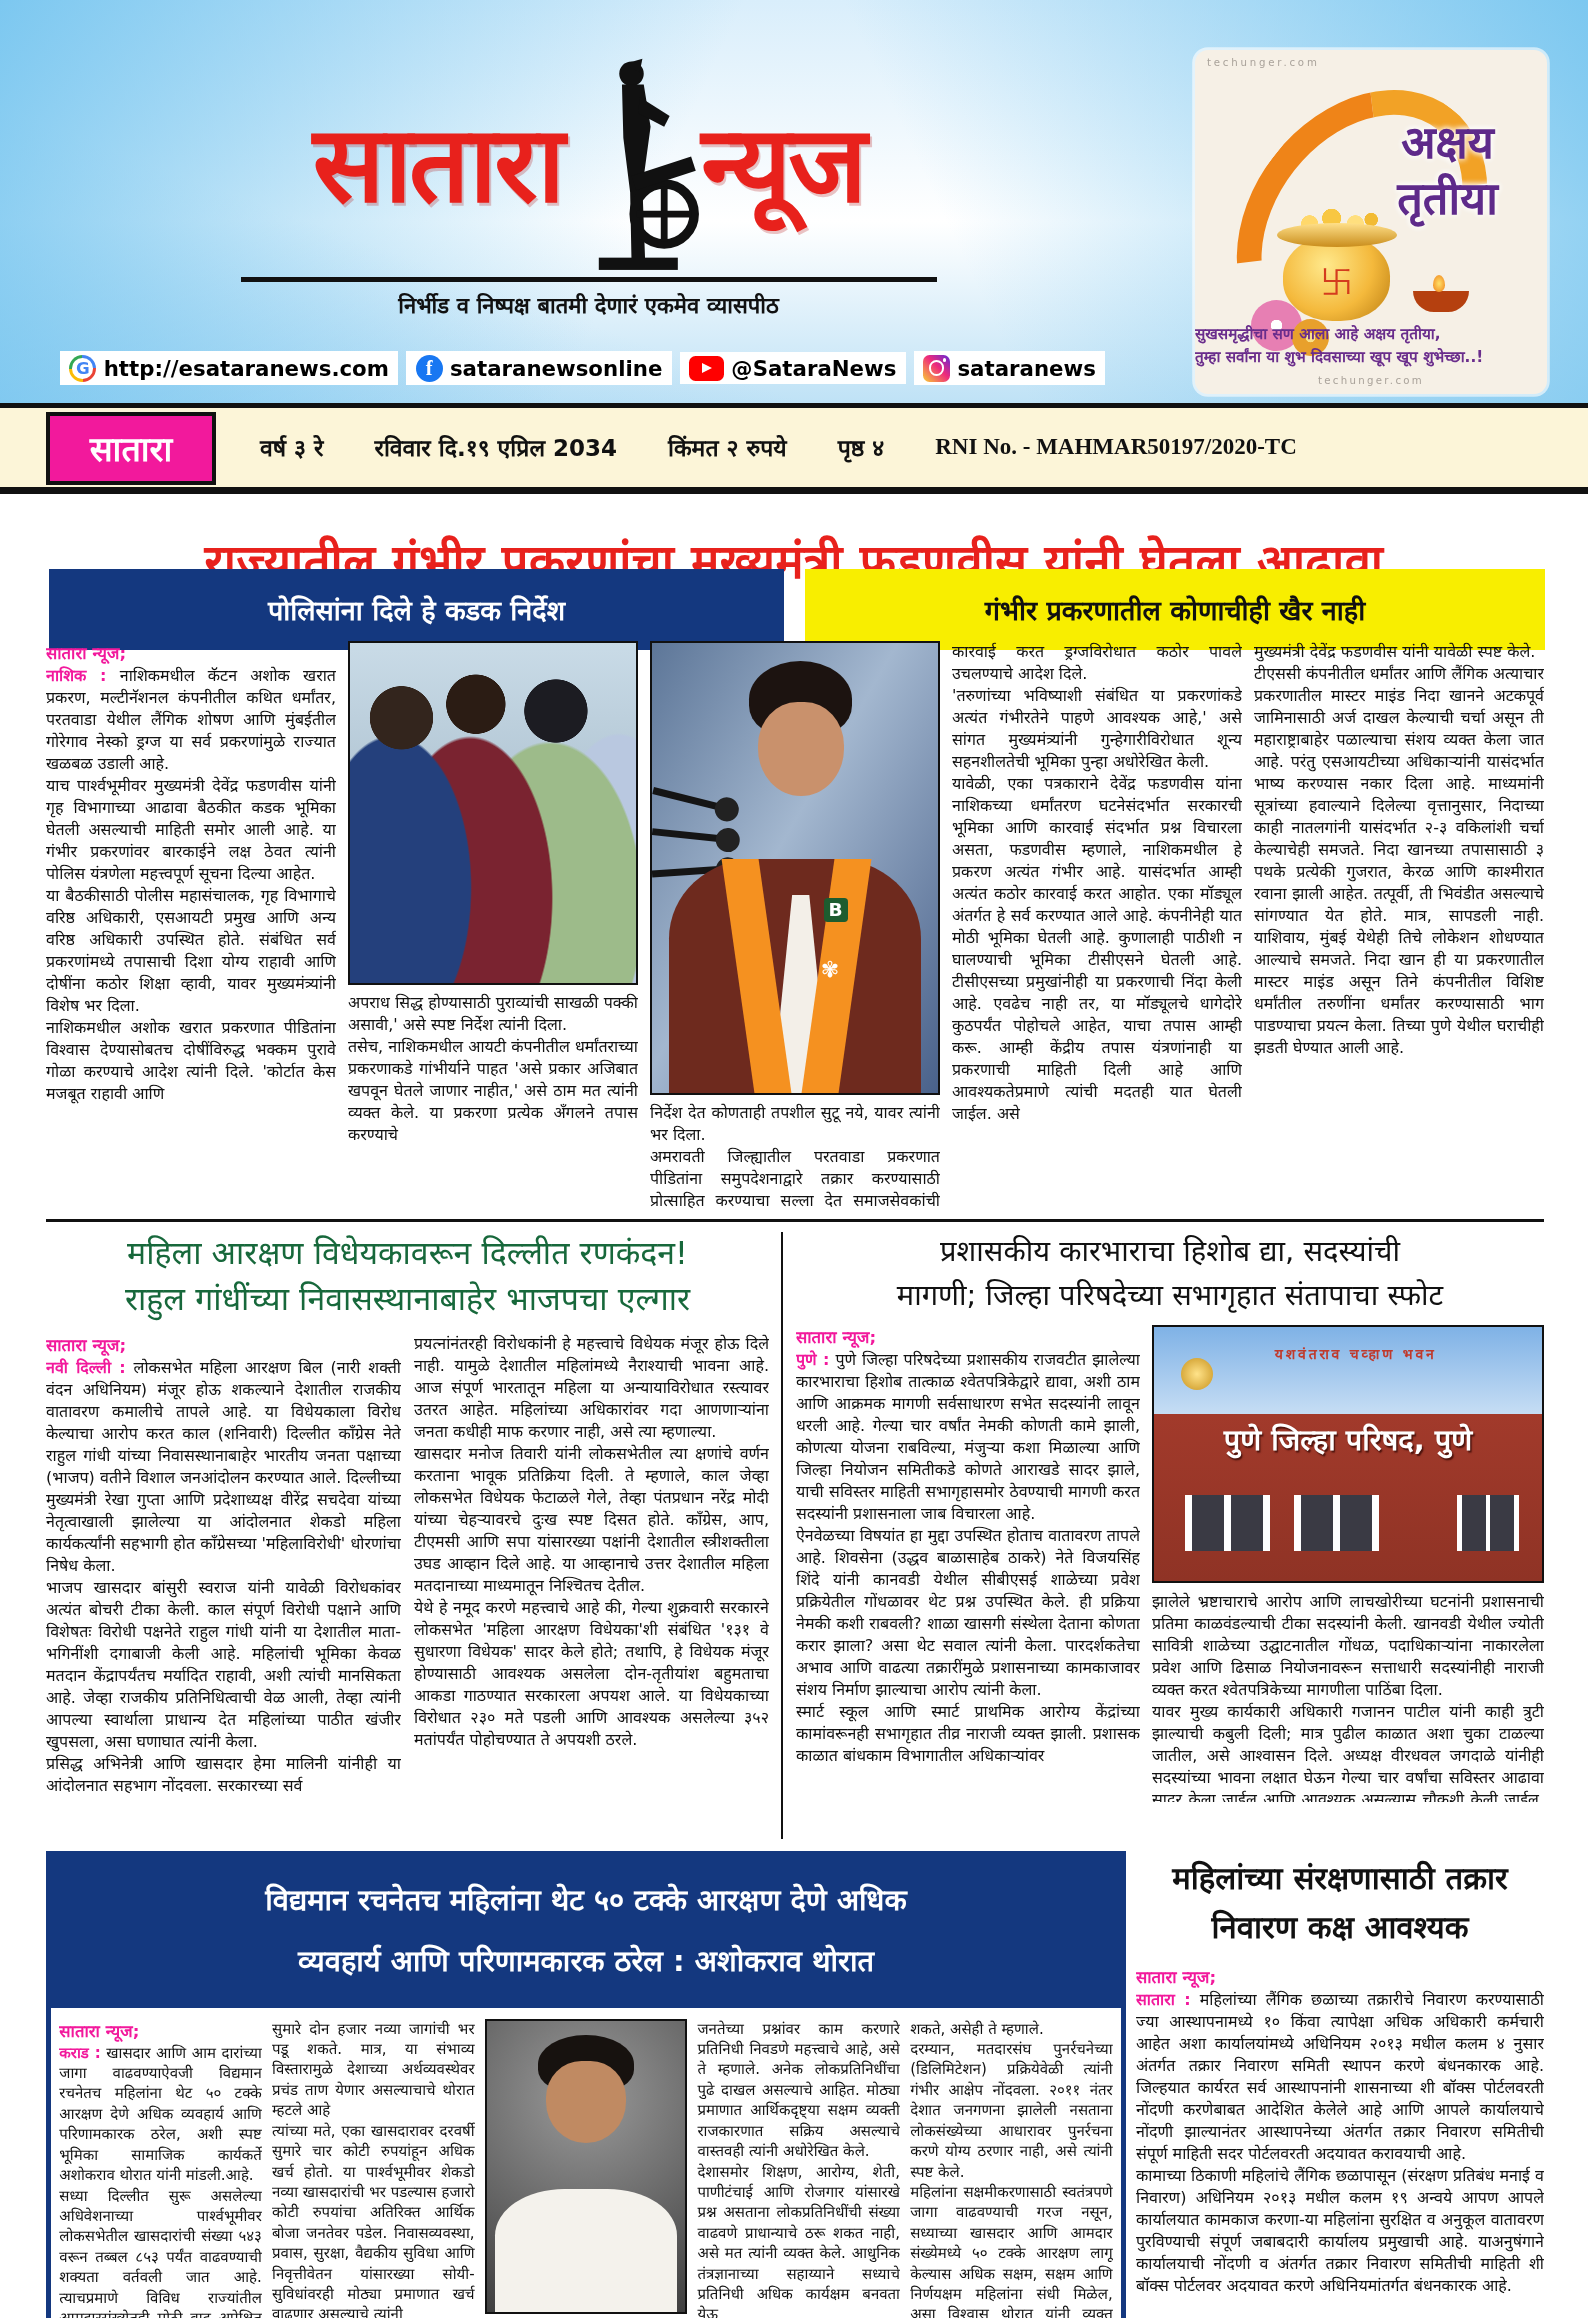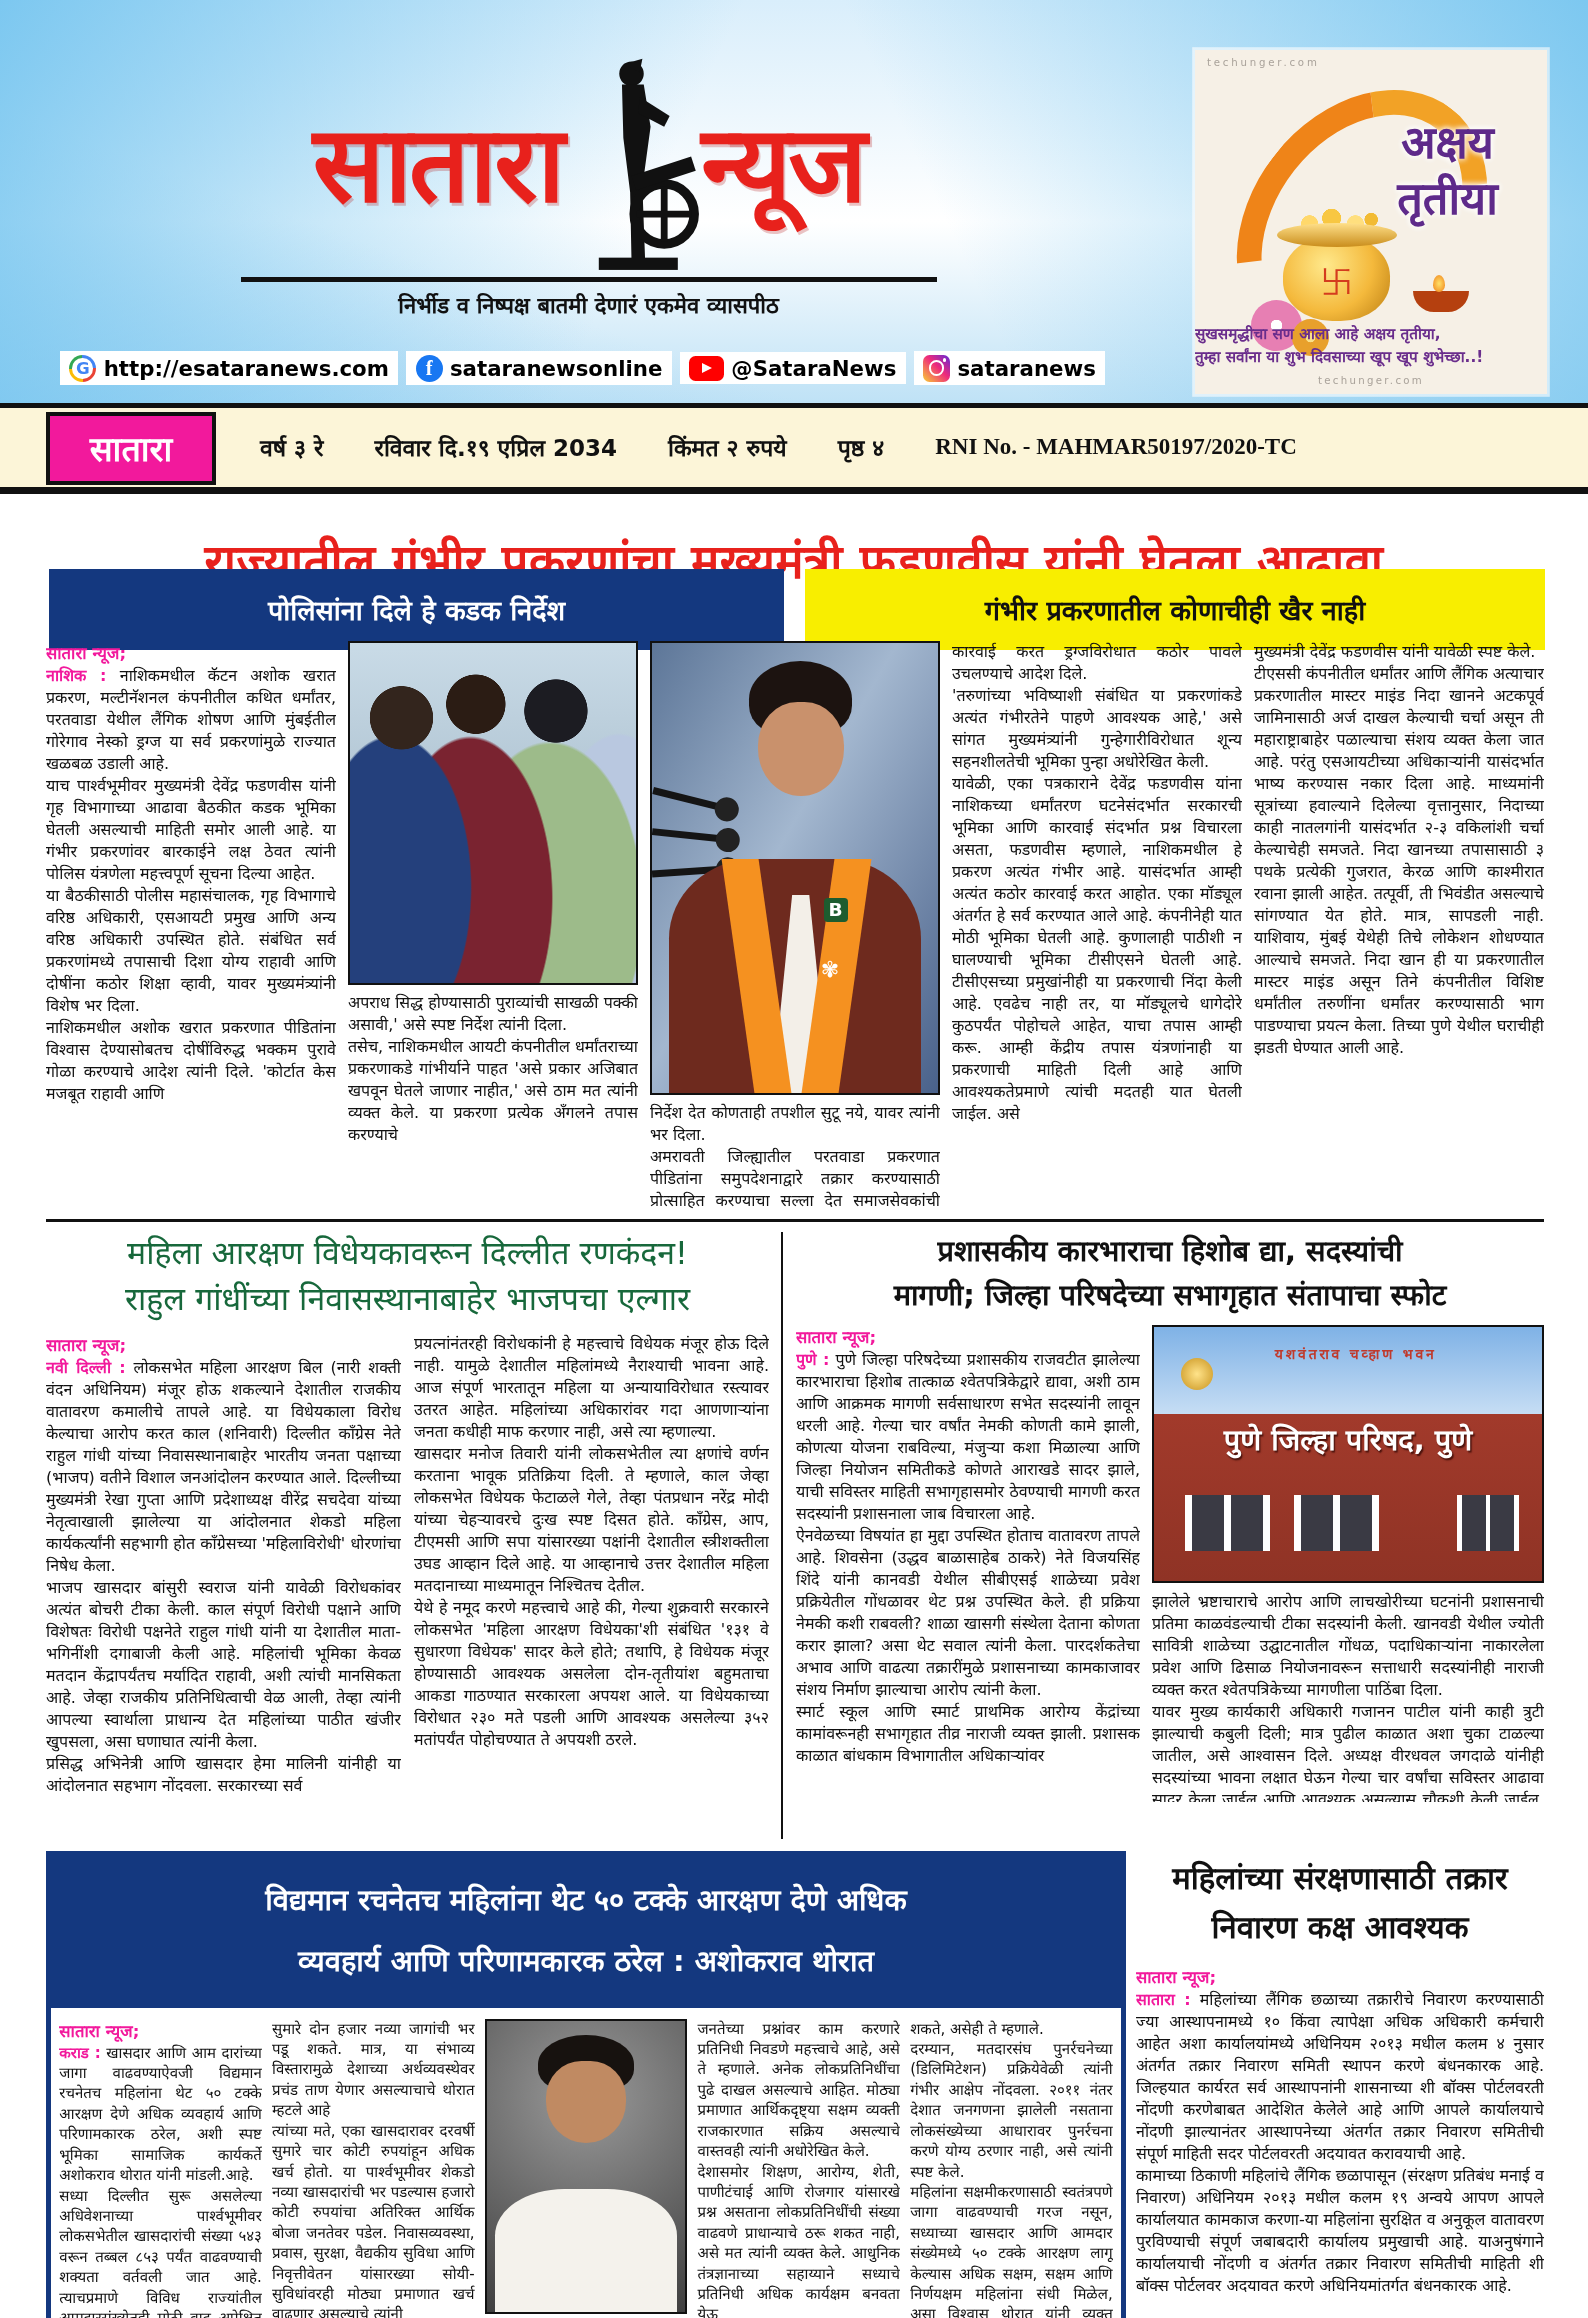--- a/index.html
+++ b/index.html
@@ -34,21 +34,21 @@
   .yt-icon{width:35px;height:25px;border-radius:6.5px;background:#f00;position:relative;}
   .yt-icon::after{content:"";position:absolute;left:13.4px;top:7px;border-left:10.2px solid #fff;
            border-top:5.6px solid transparent;border-bottom:5.6px solid transparent;}
   .ig-icon{width:27px;height:27px;border-radius:6.5px;
            background:linear-gradient(45deg,#f9ce34,#ee2a7b 55%,#6228d7);position:relative;}
   .ig-icon::after{content:"";position:absolute;inset:5.6px;border:2.3px solid #fff;border-radius:50%;}
   .ig-icon::before{content:"";position:absolute;right:3.7px;top:3.7px;width:3.2px;height:3.2px;background:#fff;border-radius:50%;}
 
   
   .ad-card{position:absolute;right:41px;top:50px;width:352px;height:344px;background:#f6f0e6;
-           box-shadow:0 0 0 2.8px rgba(255,255,255,.6);overflow:hidden;}
+           box-shadow:0 0 0 2.8px rgba(255,255,255,.6);overflow:hidden;border-radius:13px;}
   .ad-watermark{position:absolute;left:12px;top:7.4px;font-size:10.2px;color:#a9a29a;letter-spacing:2.8px;}
   .ad-watermark-b{position:absolute;bottom:8.3px;left:0;width:100%;text-align:center;font-size:10.2px;
            color:#a9a29a;letter-spacing:2.3px;}
   .ad-swoosh{position:absolute;left:56px;top:28px;width:172px;height:241px;border-radius:50%;
            border:25px solid transparent;border-left-color:#ef8418;border-top-color:#f2a226;
            transform:rotate(38deg);}
   .ad-title{position:absolute;right:23px;top:65px;width:153px;text-align:center;
            font-size:45px;font-weight:bold;color:#5e2a8a;line-height:1.25;
            text-shadow:0 0 6.5px #fff,0 0 6.5px #fff;}
   .ad-pot{position:absolute;left:88px;top:185px;width:107px;height:86px;
@@ -130,21 +130,21 @@
 
   .lead-rule{position:absolute;top:1219px;left:46px;width:1498px;height:3.2px;background:#111;}
 
   
   .middle{position:absolute;top:1230px;left:46px;width:1498px;height:613px;}
   .mid-left{position:absolute;left:0;top:0;width:723px;}
   .headline-green{color:#17683b;font-weight:normal;font-size:32px;line-height:1.45;text-align:center;}
   .mid-left-body{margin-top:10.2px;height:472px;display:flex;gap:13px;overflow:hidden;}
   .mid-divider{position:absolute;left:735px;top:1.9px;width:2.3px;height:607px;background:#111;}
   .mid-right{position:absolute;left:750px;top:0;width:748px;}
-  .headline-black{color:#111;font-weight:bold;font-size:29px;line-height:1.5;text-align:center;}
+  .headline-black{color:#111;font-weight:normal;font-size:29px;line-height:1.5;text-align:center;}
   .mid-right-body{margin-top:8.3px;display:flex;gap:12px;height:477px;overflow:hidden;}
   .zp-col1{width:344px;flex:none;}
   .zp-col2{flex:1;}
   .zp-photo{height:258px;background:#a03a2c;}
   .zp-sky{position:absolute;left:0;top:0;width:100%;height:34%;background:linear-gradient(#7fb2e6,#c6ddf4);}
   .zp-bldg{position:absolute;left:0;top:34%;width:100%;height:66%;background:linear-gradient(#a23a2b,#8f3325);}
   .zp-emblem{position:absolute;left:7%;top:12%;width:32px;height:32px;border-radius:50%;
              background:radial-gradient(#ffe38a,#c8921c);}
   .zp-sign-top{position:absolute;left:10%;top:6%;width:84%;text-align:center;color:#c0392b;
              font-size:14px;font-weight:bold;letter-spacing:2.8px;}

